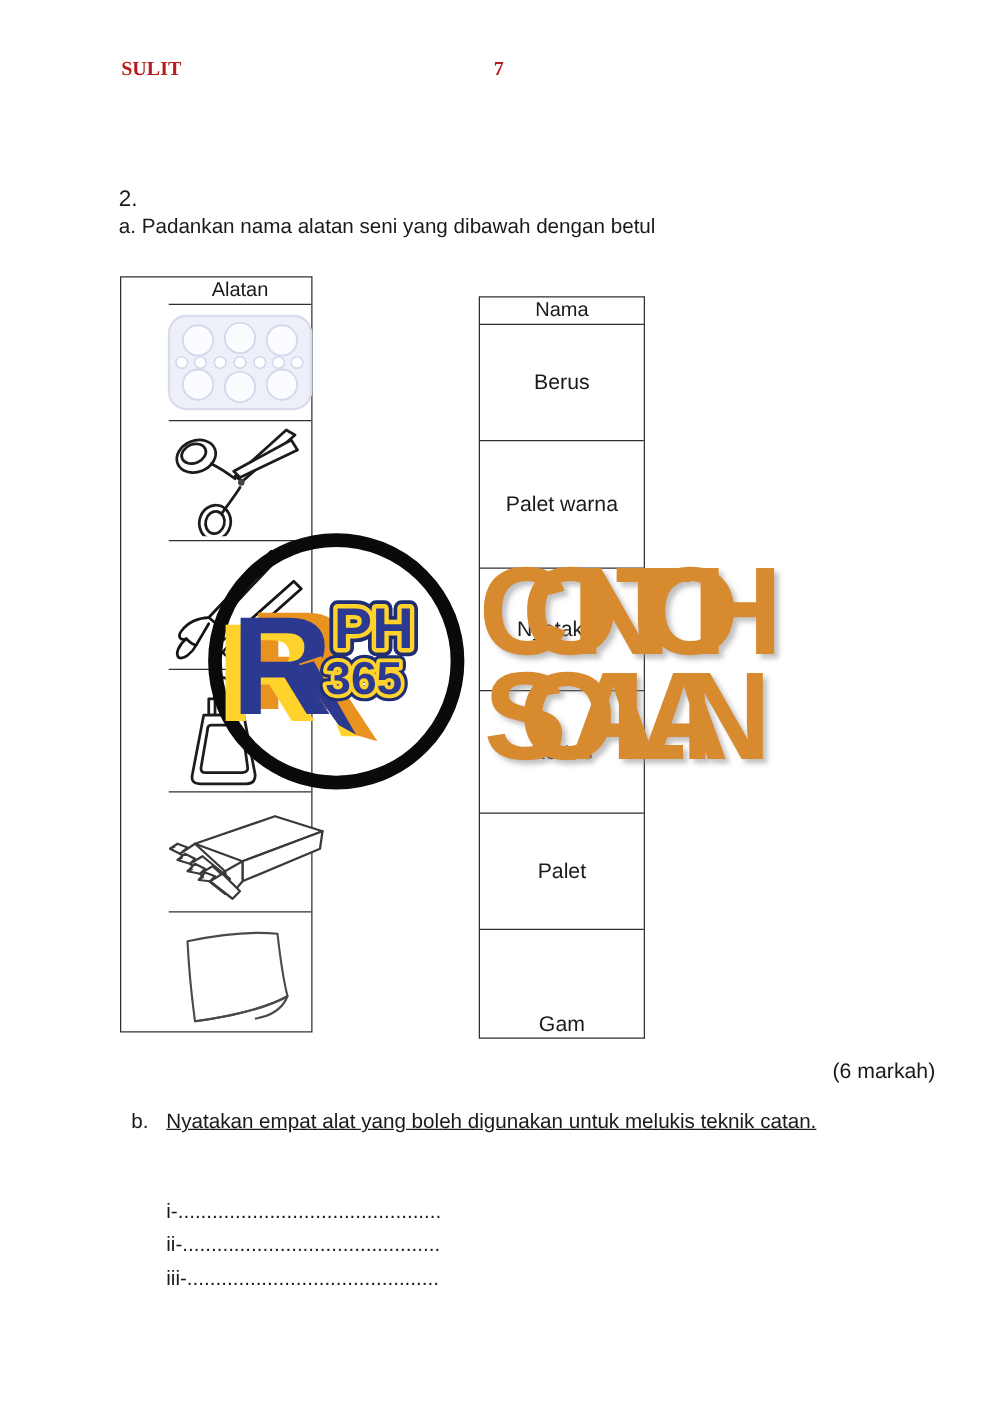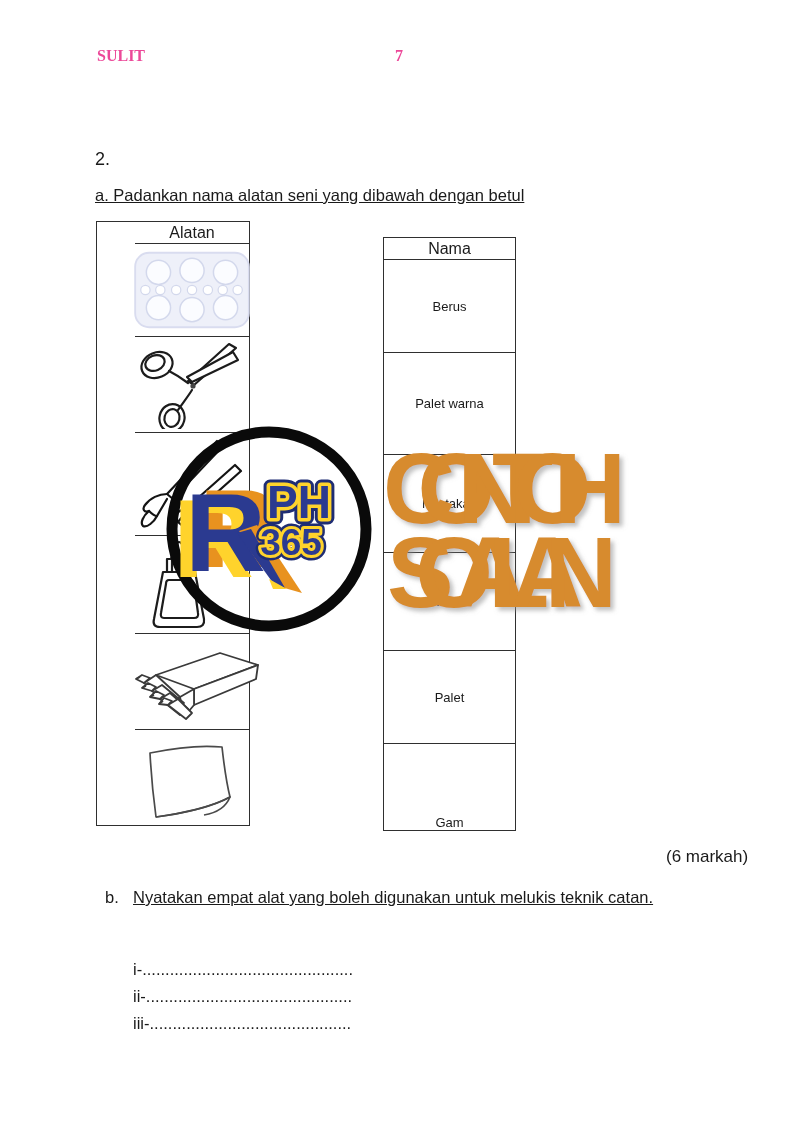--- a/index.html
+++ b/index.html
@@ -1,51 +1,51 @@
 <!DOCTYPE html>
 <html><head>
 <meta charset="utf-8">
 <style>
   * { margin:0; padding:0; box-sizing:border-box; }
   html,body { width:800px; height:1131px; background:#ffffff; }
   body { font-family:"Liberation Sans", sans-serif; color:#1a1a1a; position:relative; overflow:hidden; }
   .abs { position:absolute; }
 
-  .doc-header { font-family:"Liberation Serif", serif; font-weight:700; font-size:16px; color:#ec4899; }
+  .doc-header { font-family:"Liberation Serif", serif; font-weight:700; font-size:16px; color:#b91c1c; }
 
   .q-number { font-size:18px; }
   .q-text   { font-size:16.5px; }
 
   
   .match-table { position:absolute; border:1.4px solid #2f2f2f; background:transparent; }
   .mt-header { height:22px; border-bottom:1.4px solid #2f2f2f; display:flex; align-items:center; justify-content:center; font-size:16px; }
   .mt-row { border-bottom:1.4px solid #2f2f2f; display:flex; align-items:center; justify-content:center; }
   .mt-row:last-child { border-bottom:none;align-items:flex-end; }
-  .name-cell { font-size:13px; text-align:center; }
+  .name-cell { font-size:17px; text-align:center; }
 
   .tool-img svg { display:block; }
 
   
   .wm { pointer-events:none; }
   #logo-svg { z-index:5; }
   #stamp-svg { z-index:6; }
 
   .marks { font-size:17px; }
   .partb { font-size:16.5px; }
   .partb .blabel { display:inline-block; width:28px; }
   .answer-line { font-size:16.5px; line-height:27px; white-space:nowrap; }
 </style>
 </head>
 <body>
 
 <div class="abs doc-header" style="left:97px; top:47px;">SULIT</div>
 <div class="abs doc-header" style="left:395px; top:47px;">7</div>
 
 <div class="abs q-number" style="left:95px; top:149px;">2.</div>
-<div class="abs q-text" style="left:95px; top:186px;text-decoration:underline;">a. Padankan nama alatan seni yang dibawah dengan betul</div>
+<div class="abs q-text" style="left:95px; top:172px;">a. Padankan nama alatan seni yang dibawah dengan betul</div>
 
 <div class="match-table" style="left:96px; top:221px; width:154px;padding-left:38px;">
   <div class="mt-header">Alatan</div>
 
   <div class="mt-row" style="height:93px;">
     <span class="tool-img">
       <svg width="122" height="82" viewBox="0 0 130 88">
         <rect x="4" y="4" width="122" height="80" rx="15" fill="#eef0f9" stroke="#d9dcef" stroke-width="2"></rect>
         <g fill="#fbfcff" stroke="#d3d8ec" stroke-width="1.6">
           <circle cx="29" cy="25" r="13"></circle>

